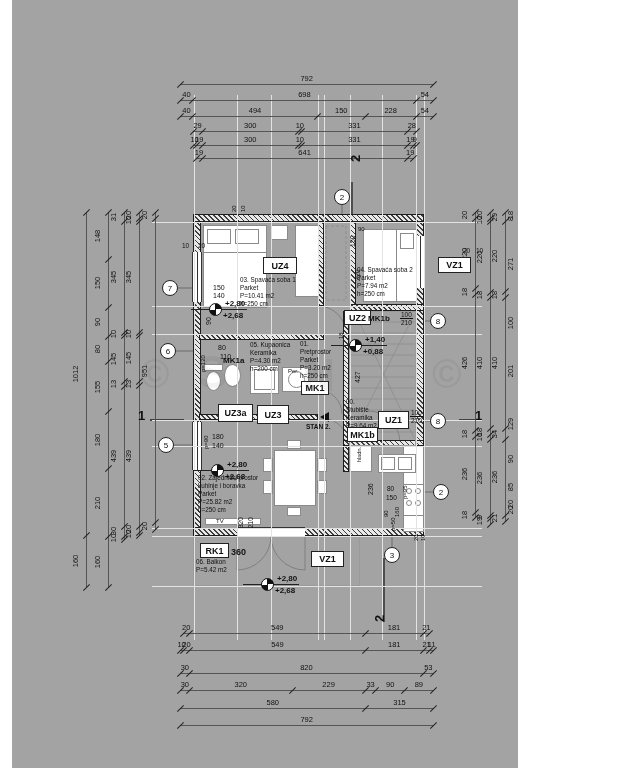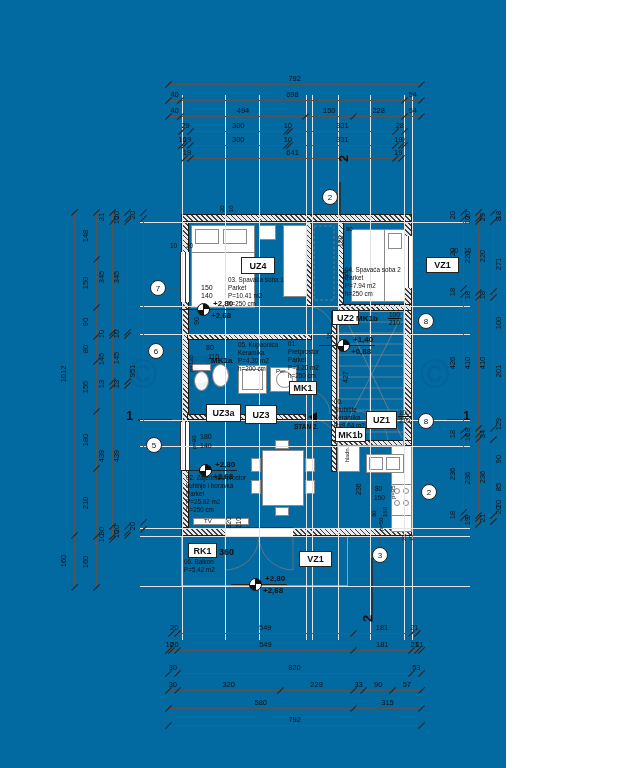--- a/index.html
+++ b/index.html
@@ -1,17 +1,17 @@
 <!DOCTYPE html>
 <html><head>
 <meta charset="utf-8">
 <style>
   html,body{margin:0;padding:0;background:#fff;}
-  #plan{position:relative;width:506px;height:768px;background:#0369a1;overflow:hidden;
-        font-family:"Liberation Sans",sans-serif;color:#1a1a1a;}
+  #plan{position:relative;width:506px;height:768px;background:#a3a3a3;overflow:hidden;
+        font-family:"Liberation Sans",sans-serif;color:#1a1a1a;margin-left:12px;}
   #plan *{box-sizing:border-box;}
   .ext{position:absolute;background:#e3e3e3;}
   .wall{position:absolute;background:repeating-linear-gradient(45deg,#3f3f3f 0 1px,#e8e8e8 1px 3.5px);
         border:1px solid #1c1c1c;}
   .winv{position:absolute;background:#fff;border-left:1px solid #333;border-right:1px solid #333;}
   .winv:after{content:"";position:absolute;left:50%;top:0;width:1px;height:100%;background:#333;}
   .winh{position:absolute;background:#fff;border-top:1px solid #333;border-bottom:1px solid #333;}
   .furn{position:absolute;border:1px solid #8a8a8a;background:#fff;}
   .rnd{border-radius:50%;}
   .fln{position:absolute;background:#8a8a8a;}
@@ -248,21 +248,21 @@
     <div class="tick" style="left: 275.5px; top: 689.5px;"></div>
     <div class="tick" style="left: 348.78px; top: 689.5px;"></div>
     <div class="tick" style="left: 359.34px; top: 689.5px;"></div>
     <div class="tick" style="left: 388.14px; top: 689.5px;"></div>
     <div class="tick" style="left: 416.62px; top: 689.5px;"></div>
     <div class="dlab" style="left: 160.8px; top: 681px; width: 24px;">30</div>
     <div class="dlab" style="left: 216.8px; top: 681px; width: 24px;">320</div>
     <div class="dlab" style="left: 304.64px; top: 681px; width: 24px;">229</div>
     <div class="dlab" style="left: 346.56px; top: 681px; width: 24px;">33</div>
     <div class="dlab" style="left: 366.24px; top: 681px; width: 24px;">90</div>
-    <div class="dlab" style="left: 394.88px; top: 681px; width: 24px;">57</div>
+    <div class="dlab" style="left: 394.88px; top: 681px; width: 24px;">89</div>
     <div class="dline" style="left: 168px; top: 708px; width: 253.44px; height: 1px;"></div>
     <div class="tick" style="left: 163.5px; top: 707.5px;"></div>
     <div class="tick" style="left: 349.1px; top: 707.5px;"></div>
     <div class="tick" style="left: 416.94px; top: 707.5px;"></div>
     <div class="dlab" style="left: 248.8px; top: 699px; width: 24px;">580</div>
     <div class="dlab" style="left: 375.52px; top: 699px; width: 24px;">315</div>
     <div class="dline" style="left: 168px; top: 725px; width: 253.44px; height: 1px;"></div>
     <div class="tick" style="left: 163.5px; top: 724.5px;"></div>
     <div class="tick" style="left: 416.94px; top: 724.5px;"></div>
     <div class="dlab" style="left: 282.72px; top: 716px; width: 24px;">792</div>
@@ -455,21 +455,21 @@
       <div>02. Zajednički prostor</div>
       <div>kuhinje i boravka</div>
       <div>Parket</div>
       <div>P=25.82 m2</div>
       <div>h=250 cm</div>
     </div>
     <div class="room" style="left: 184px; top: 558px; z-index: 3;">
       <div>06. Balkon</div>
       <div>P=5.42 m2</div>
     </div>
-    <div class="tag" style="left: 241px; top: 257px; width: 34px; height: 17px; z-index: 3;">UZ4</div>
+    <div class="tag" style="left: 251px; top: 257px; width: 34px; height: 17px; z-index: 3;">UZ4</div>
     <div class="tag" style="left: 332px; top: 310px; width: 27px; height: 15px; z-index: 3;">UZ2</div>
     <div class="tag" style="left: 366px; top: 411px; width: 31px; height: 18px; z-index: 3;">UZ1</div>
     <div class="tag" style="left: 206px; top: 404px; width: 35px; height: 18px; z-index: 3;">UZ3a</div>
     <div class="tag" style="left: 245px; top: 405px; width: 32px; height: 19px; z-index: 3;">UZ3</div>
     <div class="tag" style="left: 289px; top: 381px; width: 28px; height: 14px; z-index: 3;">MK1</div>
     <div class="tag" style="left: 335px; top: 427px; width: 31px; height: 15px; z-index: 3;">MK1b</div>
     <div class="tag" style="left: 188px; top: 543px; width: 29px; height: 15px; z-index: 3;">RK1</div>
     <div class="tag" style="left: 426px; top: 257px; width: 33px; height: 16px; z-index: 3;">VZ1</div>
     <div class="tag" style="left: 299px; top: 551px; width: 33px; height: 16px; z-index: 3;">VZ1</div>
     <div class="ptxt" style="left: 211px; top: 356px; font-size: 8px; z-index: 3;">MK1a</div>

